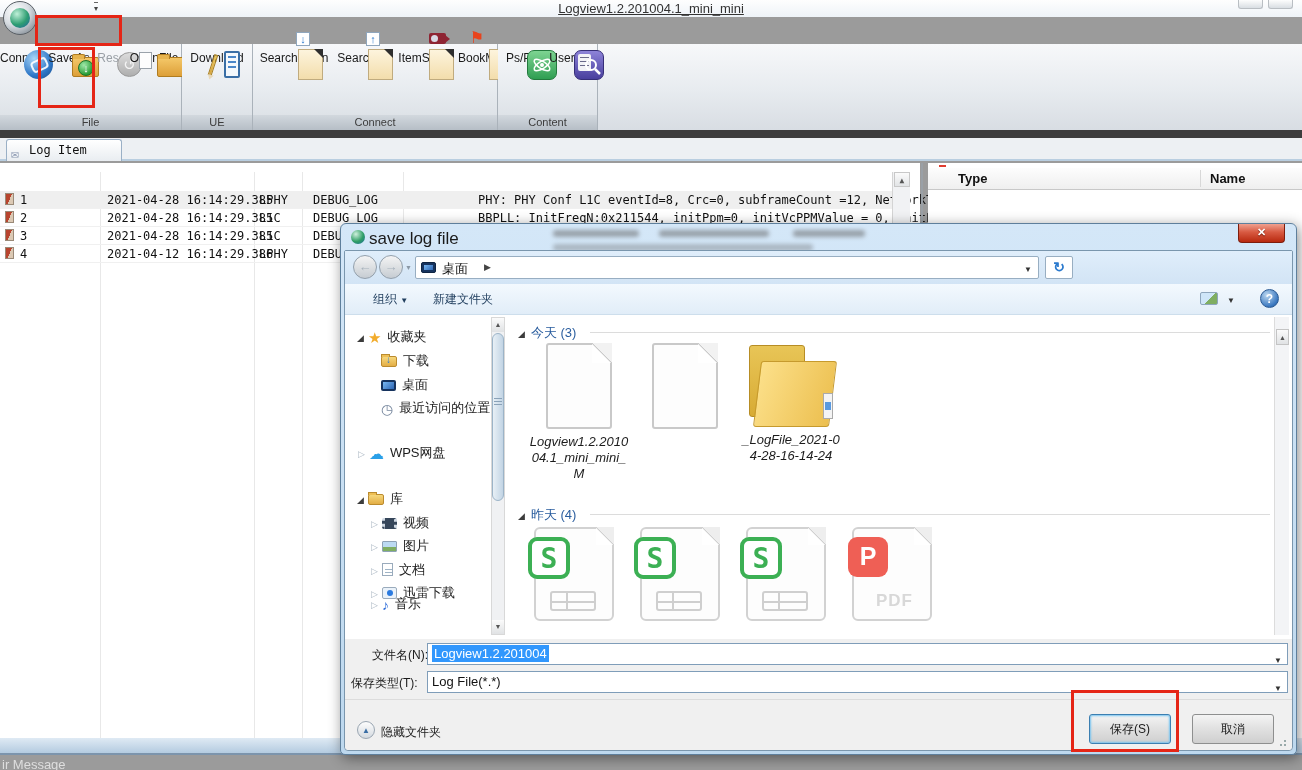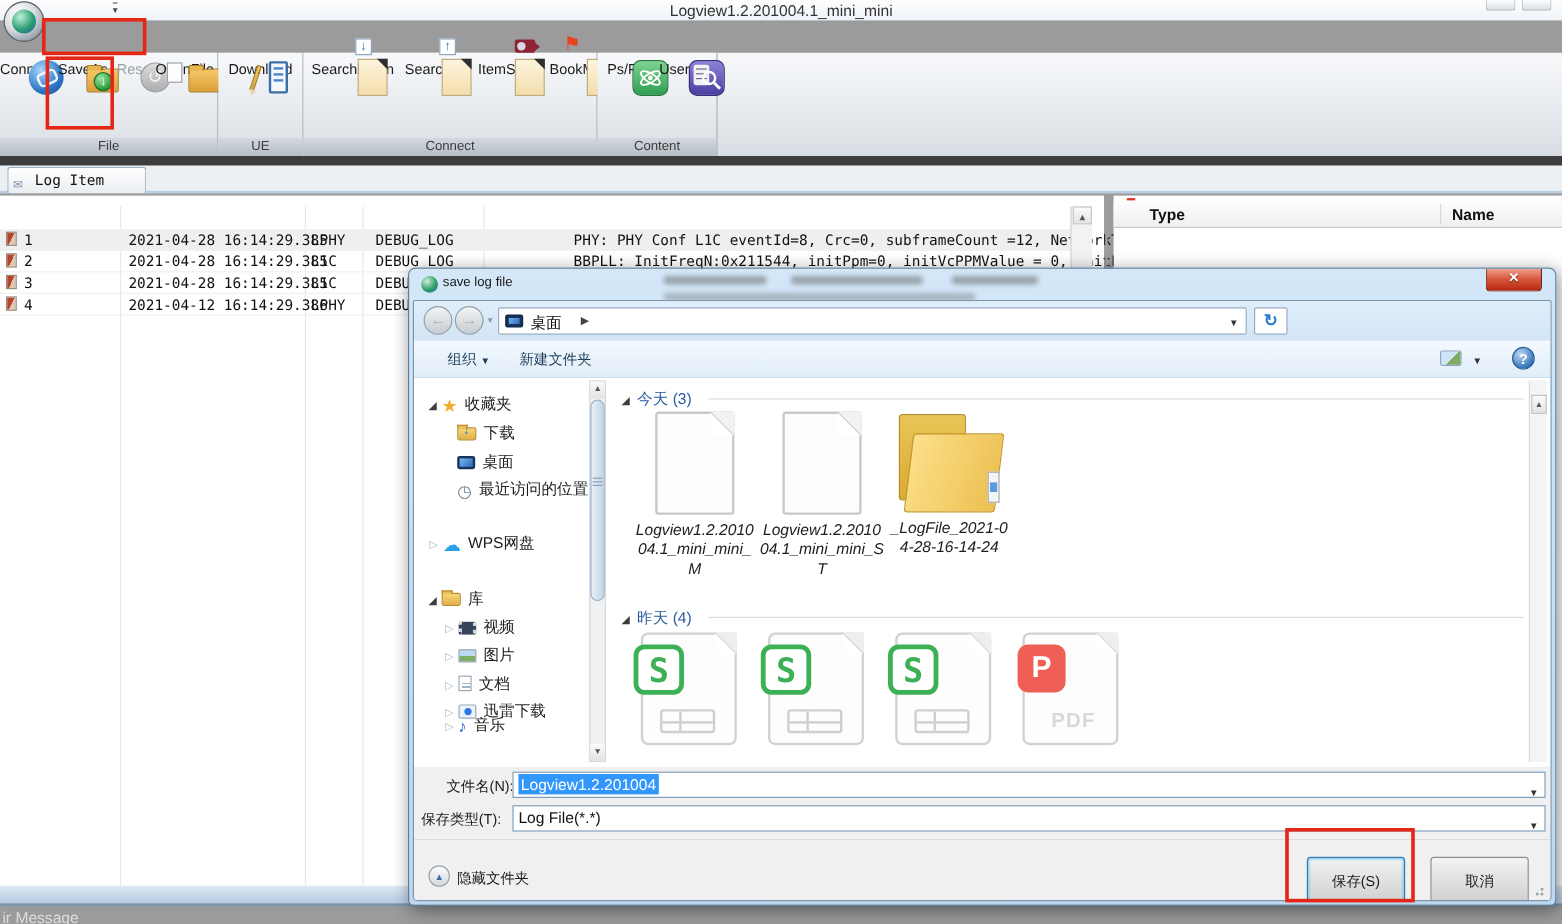--- a/index.html
+++ b/index.html
@@ -4,21 +4,21 @@
 <style>
   * { margin:0; padding:0; box-sizing:border-box; }
   html,body { background:#9b9b9b; }
   .screen { position:relative; width:1302px; height:770px; overflow:hidden;
             font-family:"Liberation Sans", sans-serif; background:#9b9b9b; }
 
   
   .titlebar { position:absolute; left:0; top:0; width:1302px; height:17px;
               background:linear-gradient(#fefefe,#eef3f8); }
   .app-title { position:absolute; left:0; right:0; top:1px; text-align:center;
-               font-size:13px; color:#333; }
+               font-size:13px; color:#333;text-decoration:underline; }
   .orb { position:absolute; left:3px; top:1px; width:34px; height:34px; border-radius:50%;
          background:radial-gradient(circle at 35% 30%, #ffffff, #d8dde2 45%, #9aa2aa 75%, #6a7076);
          border:1px solid #5a6066; z-index:6; }
   .orb-core { position:absolute; left:6px; top:6px; width:20px; height:20px; border-radius:50%;
               background:radial-gradient(circle at 35% 30%, #bff0d8, #2e9e72 55%, #1d5fa0); }
   .qat-arrow { position:absolute; left:94px; top:2px; font-size:8px; color:#444;
                border-top:1px solid #666; padding-top:1px; }
   .win-btn { position:absolute; top:0; width:25px; height:9px; border:1px solid #b9bec3; border-top:none;
              border-radius:0 0 3px 3px; background:linear-gradient(#fdfdfd,#d9dee3); }
   .glow { position:absolute; top:8px; height:9px; border-radius:50%; filter:blur(3px); opacity:.85; }
@@ -120,21 +120,21 @@
   .rp-redtick { position:absolute; left:11px; top:-3px; width:7px; height:2px; background:#e03c2f; }
 
   .win-bottom { position:absolute; left:0; top:738px; width:1302px; height:17px;
                 background:linear-gradient(#dfeaf4,#b4cbe0); border-bottom:2px solid #7c94ac; }
   .desk-text { position:absolute; left:2px; top:757px; font-size:13px; color:#dedede; }
 
   
   .dialog { position:absolute; left:340px; top:223px; width:957px; height:532px;
             background:linear-gradient(#d4e7f8,#bdd8ee); border:1px solid #5e7f9c; border-radius:6px 6px 5px 5px;
             box-shadow:2px 3px 14px rgba(0,0,0,.45); z-index:10; }
-  .dlg-title { position:absolute; left:10px; top:5px; font-size:11px; color:#1a1a1a; }
+  .dlg-title { position:absolute; left:10px; top:5px; font-size:17px; color:#1a1a1a; }
   .dlg-title-icon { position:absolute; left:-18px; top:1px; width:14px; height:14px; border-radius:50%;
                     background:radial-gradient(circle at 35% 30%, #cff0dd, #2f9e66 55%, #1d6a9a); }
   .smudge { position:absolute; height:7px; border-radius:3px; background:#5e5e5e; opacity:.5; filter:blur(2px); }
   .dlg-close { position:absolute; right:11px; top:0; width:47px; height:19px;
                background:linear-gradient(#f0a08e,#d85a42 45%,#b8290f); border:1px solid #7e1d0d;
                border-top:none; border-radius:0 0 4px 4px; color:#fff; font-weight:bold; font-size:11px;
                text-align:center; line-height:17px; text-shadow:0 1px 1px #701505; }
   .dlg-inner { position:absolute; left:3px; right:3px; top:26px; bottom:3px; background:#fff;
                border:1px solid #7a96ad; border-radius:2px 2px 4px 4px; overflow:hidden; }
 
@@ -257,21 +257,21 @@
            border:1px solid #7f9db9; font-size:13px; color:#111; line-height:20px; padding-left:4px; }
   .combo .dd { position:absolute; right:5px; top:7px; font-size:8px; color:#333; }
   .seltext { background:#3197fd; color:#fff; padding:1px 2px; }
 
   .footer { position:absolute; left:0; right:0; top:448px; bottom:0; background:#f0f0f0;
             border-top:1px solid #dcdcdc; border-radius:0 0 4px 4px; }
   .hide-btn { position:absolute; left:12px; top:21px; width:18px; height:18px; border-radius:50%;
               background:linear-gradient(#fdfdfd,#d4dae0); border:1px solid #9aa6b2; color:#3a6ea5;
               font-size:8px; text-align:center; line-height:17px; }
   .hide-lbl { position:absolute; left:36px; top:24px; font-size:12px; color:#1a1a1a; }
-  .dlgbtn { position:absolute; top:14px; height:40px; background:linear-gradient(#f4f4f4,#e2e2e2 45%,#cfcfcf);
+  .dlgbtn { position:absolute; top:14px; height:30px; background:linear-gradient(#f4f4f4,#e2e2e2 45%,#cfcfcf);
             border:1px solid #8e8f8f; border-radius:3px; font-size:12px; color:#1a1a1a;
             text-align:center; line-height:24px; }
   .dlgbtn.default { border:1px solid #3c7fb1; box-shadow:0 0 2px 1px #78c4f0 inset; }
   .grip { position:absolute; right:3px; bottom:3px; width:10px; height:10px;
           background:radial-gradient(circle at 2px 8px,#9aa 1px,transparent 1.5px),
                      radial-gradient(circle at 6px 8px,#9aa 1px,transparent 1.5px),
                      radial-gradient(circle at 6px 4px,#9aa 1px,transparent 1.5px); }
 
   .redbox { position:absolute; border:3px solid #e52516; z-index:30; }
 </style>
@@ -494,21 +494,20 @@
 
         <div class="grp-head" style="left:173px;top:9px"><span class="tw">◢</span><span>今天 (3)</span></div>
         <div class="grp-rule" style="left:245px;top:17px;width:680px"></div>
 
         <div class="filecard" style="left:182px;top:28px">
           <div class="blankfile"></div>
           <div class="fc-label">Logview1.2.201004.1_mini_mini_M</div>
         </div>
         <div class="filecard" style="left:288px;top:28px">
           <div class="blankfile"></div>
-          <div class="fc-label">Logview1.2.201004.1_mini_mini_ST</div>
         </div>
         <div class="filecard" style="left:394px;top:28px">
           <div class="bigfolder" style="margin-bottom:2px">
             <span class="back"></span>
               <span class="front"></span>
               <span class="paper"></span>
           </div>
           <div class="fc-label">_LogFile_2021-04-28-16-14-24</div>
         </div>
 

